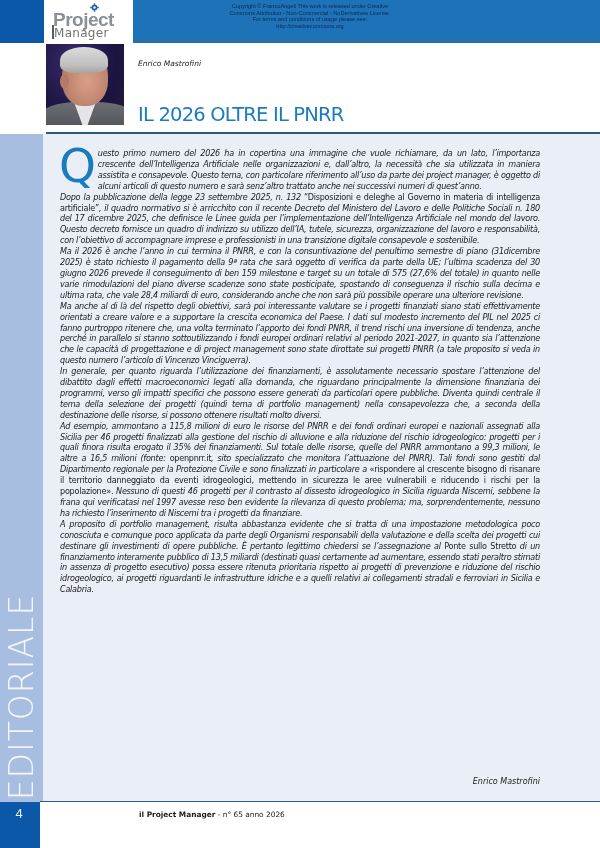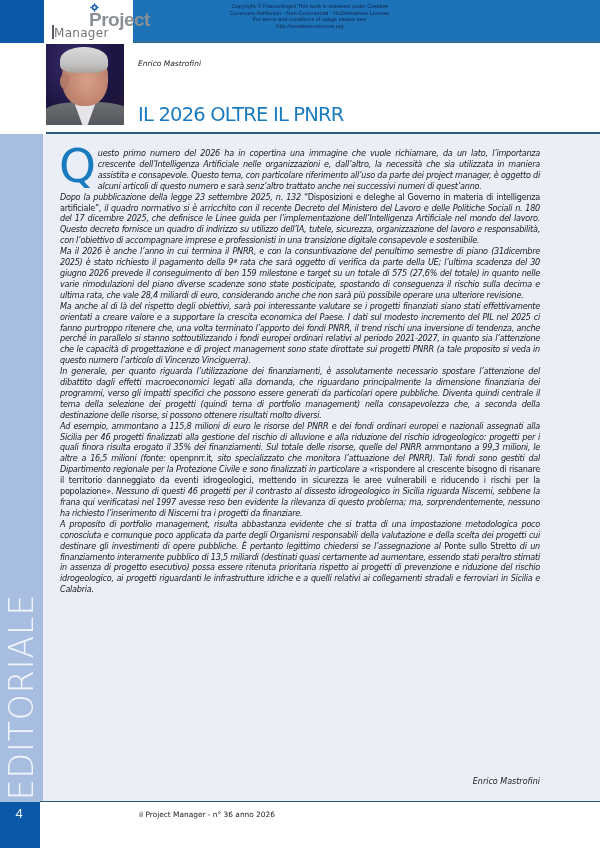--- a/index.html
+++ b/index.html
@@ -10,21 +10,21 @@
   .top-left-block { position: absolute; left: 0; top: 0; width: 44px; height: 43px; background: #0b57a8; }
   .top-right-block { position: absolute; left: 133px; top: 0; width: 467px; height: 43px; background: #1e72b8; }
   .top-right-block .underline { position: absolute; left: 0; right: 0; bottom: 0; height: 3px; background: #2a6fa2; }
   .copyright { position: absolute; left: 200px; top: 3px; width: 220px; text-align: center;
     font-family: "Liberation Sans", sans-serif; font-size: 5.6px; line-height: 6.6px; color: #0d2a52; }
   .copyright span { display: block; }
 
   
   .logo { position: absolute; left: 48px; top: 5px; width: 84px; height: 38px; }
   .logo-project { position: absolute; left: 5px; top: 6px; font-family: "Liberation Sans", sans-serif;
-    font-weight: bold; font-size: 19px; letter-spacing: -0.5px; color: #8a9096; line-height: 18px; margin-left: 36px; }
+    font-weight: bold; font-size: 19px; letter-spacing: -0.5px; color: #8a9096; line-height: 18px; }
   .logo-manager { position: absolute; left: 6px; top: 20px; font-family: "DejaVu Sans", sans-serif;
     font-size: 12px; color: #737373; line-height: 16px; letter-spacing: 0.3px; }
   .logo-bar { position: absolute; left: 4px; top: 20px; width: 2px; height: 14px; background: #555c63; }
   .logo-gear { position: absolute; left: 42px; top: -2px; width: 9px; height: 9px; }
 
   
   .photo { position: absolute; left: 46px; top: 44px; width: 78px; height: 81px; overflow: hidden;
     background: radial-gradient(ellipse at 35% 20%, #3b2a6a 0%, #1a1440 60%, #2a1a3a 100%); }
   .photo .head { position: absolute; left: 16px; top: 6px; width: 46px; height: 56px; border-radius: 46% 46% 44% 44%;
     background: radial-gradient(ellipse at 55% 55%, #d7a08a 0%, #c58a74 45%, #a06c5c 100%); }
@@ -60,21 +60,21 @@
     font-style: italic; font-size: 8.1px; line-height: 10.9px; color: #1a1a1a; text-align: justify; letter-spacing: -0.25px; }
   .body-text p { margin: 0; }
   .body-text .up { font-style: normal; }
   .dropcap { float: left; font-family: "DejaVu Sans", sans-serif; font-style: normal; font-size: 47px;
     line-height: 36px; color: #1a7bbf; margin: 0 2px 0 -1px; height: 34px; }
 
   .signature { position: absolute; right: 60px; top: 777px; font-family: "DejaVu Sans", sans-serif;
     font-style: italic; font-size: 8px; color: #222; }
 
   .footer { position: absolute; left: 139px; top: 810px; font-family: "DejaVu Sans", sans-serif; font-size: 7.4px; color: #1a1a1a; }
-  .footer b { font-weight: normal; }
+  .footer b { font-weight: bold; }
 </style>
 </head>
 <body>
 
 <div class="top-left-block"></div>
 <div class="top-right-block">
   <div class="underline"></div>
 </div>
 <div class="copyright">
   <span>Copyright © FrancoAngeli This work is released under Creative</span>
@@ -139,14 +139,14 @@
     <span>Ad esempio, ammontano a 115,8 milioni di euro le risorse del PNRR e dei fondi ordinari europei e nazionali assegnati alla Sicilia per 46 progetti finalizzati alla gestione del rischio di alluvione e alla riduzione del rischio idrogeologico: progetti per i quali finora risulta erogato il 35% dei finanziamenti. Sul totale delle risorse, quelle del PNRR ammontano a 99,3 milioni, le altre a 16,5 milioni (fonte: </span><span class="up">openpnrr.it</span><span>, sito specializzato che monitora l’attuazione del PNRR). Tali fondi sono gestiti dal Dipartimento regionale per la Protezione Civile e sono finalizzati in particolare a </span><span class="up">«rispondere al crescente bisogno di risanare il territorio danneggiato da eventi idrogeologici, mettendo in sicurezza le aree vulnerabili e riducendo i rischi per la popolazione».</span><span> Nessuno di questi 46 progetti per il contrasto al dissesto idrogeologico in Sicilia riguarda Niscemi, sebbene la frana qui verificatasi nel 1997 avesse reso ben evidente la rilevanza di questo problema; ma, sorprendentemente, nessuno ha richiesto l’inserimento di Niscemi tra i progetti da finanziare.</span>
   </p>
   <p>
     <span>A proposito di portfolio management, risulta abbastanza evidente che si tratta di una impostazione metodologica poco conosciuta e comunque poco applicata da parte degli Organismi responsabili della valutazione e della scelta dei progetti cui destinare gli investimenti di opere pubbliche. È pertanto legittimo chiedersi se l’assegnazione al </span><span class="up">Ponte sullo Stretto</span><span> di un finanziamento interamente pubblico di 13,5 miliardi (destinati quasi certamente ad aumentare, essendo stati peraltro stimati in assenza di progetto esecutivo) possa essere ritenuta prioritaria rispetto ai progetti di prevenzione e riduzione del rischio idrogeologico, ai progetti riguardanti le infrastrutture idriche e a quelli relativi ai collegamenti stradali e ferroviari in Sicilia e Calabria.</span>
   </p>
 </div>
 
 <div class="signature">Enrico Mastrofini</div>
 
 <div class="footer">
-  <b>il Project Manager</b><span> - n° 36 anno 2026</span>
+  <b>il Project Manager</b><span> - n° 65 anno 2026</span>
 </div>
 
 </body></html>

